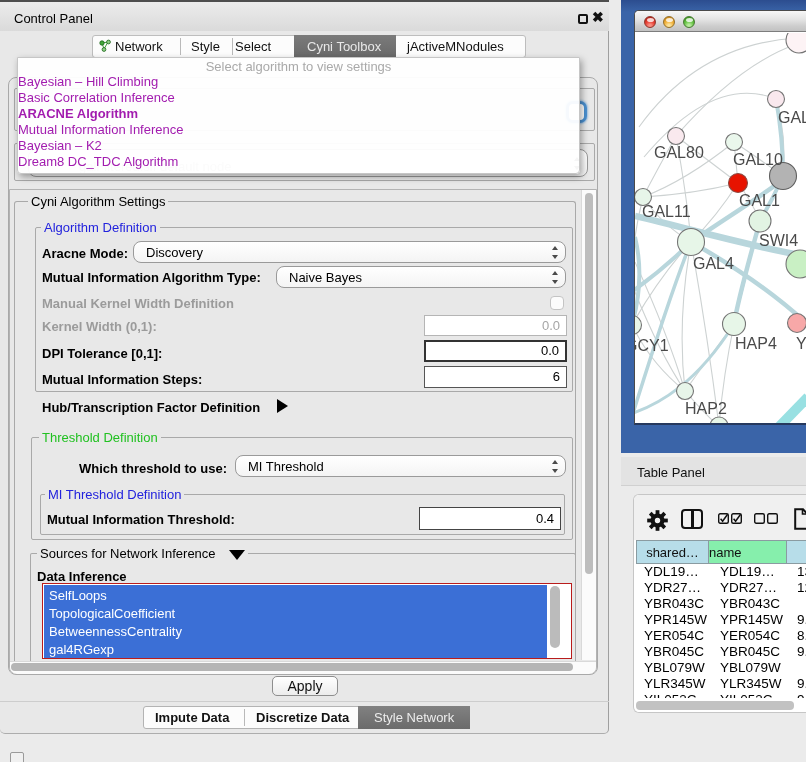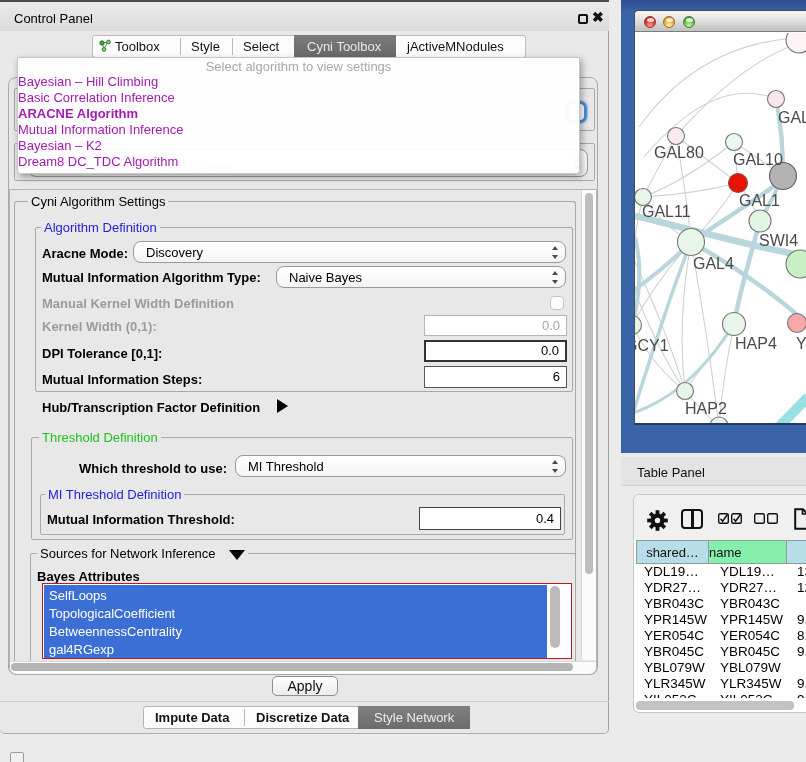--- a/index.html
+++ b/index.html
@@ -37,25 +37,25 @@
     <div class="abs" style="left:99px;top:39px;width:13px;height:15px;">
       <svg width="13" height="15" viewBox="0 0 13 15">
         <line x1="3" y1="4" x2="9" y2="3" stroke="#3f9e38" stroke-width="1"></line>
         <line x1="3" y1="4" x2="5" y2="10" stroke="#3f9e38" stroke-width="1"></line>
         <line x1="9" y1="3" x2="5" y2="10" stroke="#3f9e38" stroke-width="1"></line>
         <circle cx="3" cy="4" r="2.2" fill="#42a83a" stroke="#1c6419" stroke-width="0.8"></circle>
         <circle cx="9.5" cy="3" r="1.9" fill="#8fd086" stroke="#1c6419" stroke-width="0.8"></circle>
         <circle cx="5" cy="10.5" r="1.9" fill="#8fd086" stroke="#1c6419" stroke-width="0.8"></circle>
       </svg>
     </div>
-    <div class="abs" style="left:115px;top:39px;font-size:13px;color:#111;">Toolbox</div>
+    <div class="abs" style="left:115px;top:39px;font-size:13px;color:#111;">Network</div>
     <div class="abs" style="left:180px;top:38px;width:1px;height:17px;background:#b9b9b9;"></div>
     <div class="abs" style="left:191px;top:39px;font-size:13px;color:#111;">Style</div>
     <div class="abs" style="left:232px;top:38px;width:1px;height:17px;background:#b9b9b9;"></div>
-    <div class="abs" style="left:243px;top:39px;font-size:13px;color:#111;">Select</div>
+    <div class="abs" style="left:235px;top:39px;font-size:13px;color:#111;">Select</div>
     <div class="abs" style="left:294px;top:35px;width:102px;height:23px;background:linear-gradient(#7b7b7b,#686868);"></div>
     <div class="abs" style="left:307px;top:39px;font-size:13px;color:#e8e8e8;">Cyni Toolbox</div>
     <div class="abs" style="left:407px;top:39px;font-size:13px;color:#111;">jActiveMNodules</div>
 
     <div class="abs" style="left:8px;top:77px;width:590px;height:598px;background:#e8e8e8;border:1px solid #a9a9a9;border-radius:8px;"></div>
 
     <div class="grp" style="left:14px;top:88px;width:581px;height:43px;"></div>
     <div class="abs" style="left:566px;top:101px;width:21px;height:22px;background:#fff;border:3px solid #4b90d0;border-radius:7px;box-shadow:0 0 2px 1px #9cc0e2;"></div>
     <div class="grp" style="left:14px;top:143px;width:581px;height:38px;"></div>
     <div class="combo" style="left:28px;top:149px;width:560px;height:28px;">
@@ -105,21 +105,21 @@
     <div class="grp" style="left:40px;top:494px;width:525px;height:41px;">
       <span class="gtitle" style="left:4px;color:#2222dd;">MI Threshold Definition</span>
     </div>
     <div class="lbl" style="left:47px;top:512px;">Mutual Information Threshold:</div>
     <div class="inp" style="left:419px;top:507px;width:142px;height:23px;border:1px solid #444;color:#000;line-height:21px;">0.4</div>
 
     <div class="grp" style="left:30px;top:553px;width:546px;height:118px;border-bottom:none;">
       <span class="gtitle" style="left:6px;color:#000;font-weight:normal;padding-right:32px;">Sources for Network Inference</span>
     </div>
     <div class="abs" style="left:229px;top:550px;width:0;height:0;border-left:8px solid transparent;border-right:8px solid transparent;border-top:10px solid #000;"></div>
-    <div class="lbl" style="left:37px;top:569px;">Bayes Attributes</div>
+    <div class="lbl" style="left:37px;top:569px;">Data Inference</div>
 
     <div class="abs" style="left:42px;top:583px;width:530px;height:76px;background:#fff;border:1px solid #b91c1c;overflow:hidden;">
       <div style="position:absolute;left:1px;top:1px;width:503px;height:73px;background:#3b6fd6;"></div>
       <div style="position:absolute;left:6px;top:3px;color:#fff;font-size:13px;line-height:18px;">SelfLoops<br>TopologicalCoefficient<br>BetweennessCentrality<br>gal4RGexp</div>
       <div style="position:absolute;left:507px;top:2px;width:10px;height:62px;background:#bbb;border-radius:5px;"></div>
     </div>
 
     <div class="abs" style="left:581px;top:190px;width:15px;height:470px;background:#fbfbfb;border-left:1px solid #d9d9d9;"></div>
     <div class="abs" style="left:585px;top:193px;width:8px;height:381px;background:#bdbdbd;border-radius:4px;"></div>
     <div class="abs" style="left:10px;top:661px;width:586px;height:13px;background:#fbfbfb;border-top:1px solid #d9d9d9;border-radius:0 0 7px 7px;"></div>

